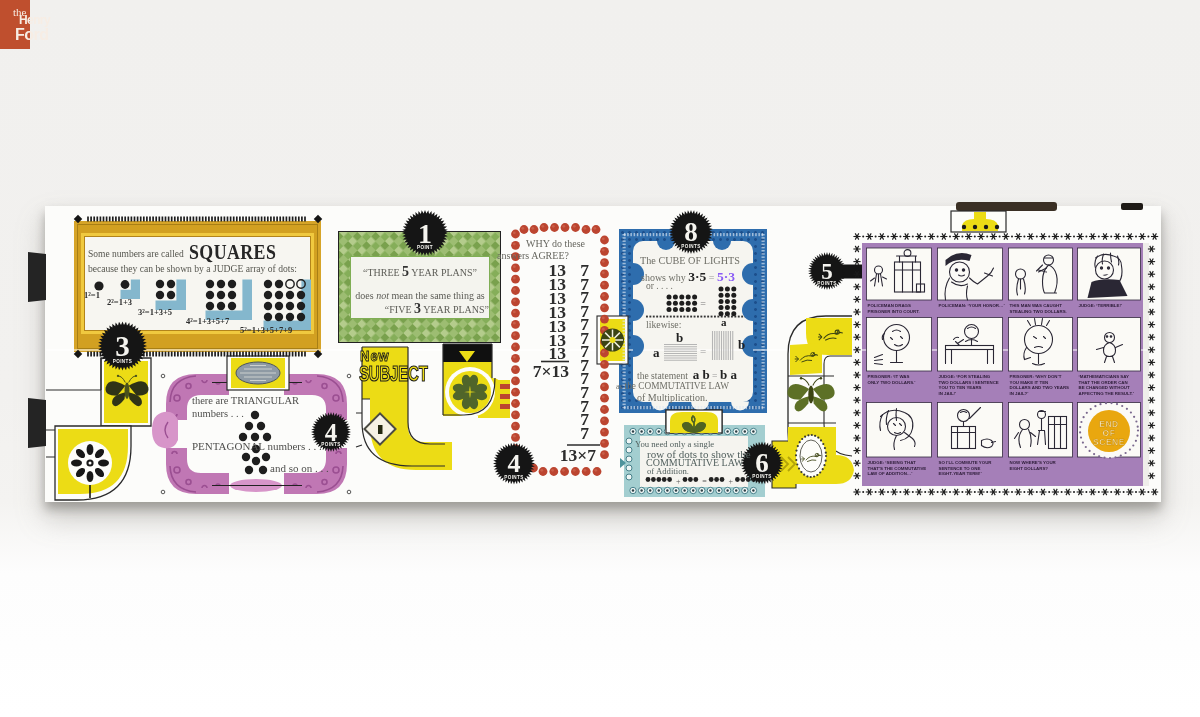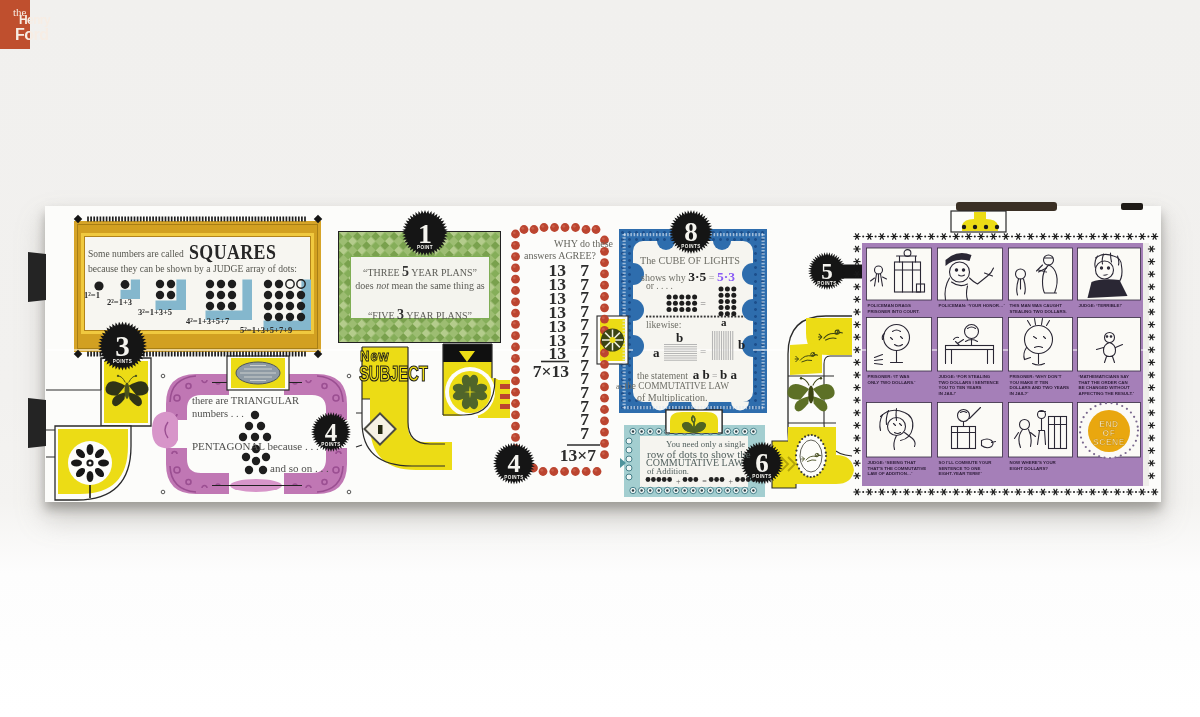--- a/index.html
+++ b/index.html
@@ -54,52 +54,52 @@
           <rect width="13" height="13" fill="#b4cc8c"></rect>
           <rect width="6.5" height="6.5" fill="#79a14d"></rect>
           <rect x="6.5" y="6.5" width="6.5" height="6.5" fill="#85ae59"></rect>
           <rect x="6.5" width="6.5" height="6.5" fill="#9dbd72"></rect>
         </pattern>
       </defs>
       <rect width="163" height="112" fill="url(#gpat)"></rect>
     </svg></div>
 <div id="greenin" class="abs serif" style="font-size:10px;color:#5c5c56;padding-top:7px;">
   <div>“THREE <span style="font-size:14px;font-weight:bold;color:#333;">5</span> YEAR PLANS”</div>
-  <div style="margin-top:0;">does <i>not</i> mean the same thing as</div>
-  <div style="margin-top:16px;">“FIVE <span style="font-size:14px;font-weight:bold;color:#333;">3</span> YEAR PLANS”</div>
+  <div style="margin-top:10px;">does <i>not</i> mean the same thing as</div>
+  <div style="margin-top:0;text-align:right;">“FIVE <span style="font-size:14px;font-weight:bold;color:#333;">3</span> YEAR PLANS”</div>
 </div>
 
 <div id="pframe" class="abs"></div>
 
 <div class="t1 serif" style="left:192px;top:395px;font-size:10.5px;">there are TRIANGULAR</div>
 <div class="t1 serif" style="left:192px;top:408px;font-size:10.5px;">numbers . . .</div>
-<div class="t1 serif" style="left:192px;top:440px;font-size:11px;">PENTAGONAL because . . .</div>
+<div class="t1 serif" style="left:192px;top:440px;font-size:11px;">PENTAGONAL numbers . . .</div>
 <div class="t1 serif" style="left:270px;top:462px;font-size:11px;">and so on . . .</div>
 
-<div class="t1" style="left:554px;top:238px;font-size:10px;color:#66665f;">WHY do these</div>
-<div class="t1" style="left:524px;top:250px;font-size:10px;color:#66665f;">answers AGREE?</div>
+<div class="t1" style="left:526px;top:238px;font-size:10px;color:#66665f;">WHY do these</div>
+<div class="t1" style="left:497px;top:250px;font-size:10px;color:#66665f;">answers AGREE?</div>
 
 <div id="blue" class="abs"></div>
 <div id="bluein" class="abs"></div>
 <div class="t1" style="left:640px;top:255px;font-size:10.2px;color:#6e6e66;">The CUBE OF LIGHTS</div>
 <div class="t1" style="left:641px;top:269px;font-size:10px;color:#6e6e66;">shows why <span style="font-size:13.5px;font-weight:bold;color:#222;">3·5</span> <span style="color:#999;">=</span> <span style="font-size:13.5px;font-weight:bold;color:#8b5cf6;">5·3</span></div>
 <div class="t1" style="left:646px;top:281px;font-size:9.5px;color:#6e6e66;">or . . . .</div>
 <div class="t1" style="left:646px;top:319px;font-size:9.8px;color:#6e6e66;">likewise:</div>
 <div class="t1" style="left:676px;top:330px;font-size:13px;font-weight:bold;color:#222;">b</div>
 <div class="t1" style="left:653px;top:345px;font-size:13px;font-weight:bold;color:#222;">a</div>
 <div class="t1" style="left:700px;top:345px;font-size:11px;color:#999;">=</div>
 <div class="t1" style="left:721px;top:316px;font-size:11px;font-weight:bold;color:#222;">a</div>
 <div class="t1" style="left:738px;top:337px;font-size:13px;font-weight:bold;color:#222;">b</div>
 <div class="t1" style="left:637px;top:367px;font-size:9.6px;color:#6e6e66;">the statement&nbsp; <span style="font-size:13px;font-weight:bold;color:#222;">a b</span> <span style="color:#999;">=</span> <span style="font-size:13px;font-weight:bold;color:#222;">b a</span></div>
 <div class="t1" style="left:616px;top:381px;font-size:9.3px;color:#6e6e66;"><span style="font-size:7.5px;">as</span> the COMMUTATIVE LAW</div>
 <div class="t1" style="left:637px;top:392px;font-size:10px;color:#6e6e66;">of Multiplication.</div>
 
 <div id="teal" class="abs"></div>
 <div id="tealin" class="abs"></div>
-<div class="t1" style="left:666px;top:439px;font-size:8.7px;color:#53615f;">You need only a single</div>
+<div class="t1" style="left:635px;top:439px;font-size:8.7px;color:#53615f;">You need only a single</div>
 <div class="t1" style="left:647px;top:448px;font-size:11px;color:#53615f;font-family:Liberation Serif, serif;">row of dots to show the</div>
 <div class="t1" style="left:646px;top:457px;font-size:10px;color:#53615f;">COMMUTATIVE LAW</div>
 <div class="t1" style="left:647px;top:466px;font-size:8.7px;color:#53615f;">of Addition.</div>
 
 <div id="ppanel" class="abs"></div>
 <div id="pgap" class="abs"></div>
 
 <div class="t1" style="left:360px;top:349px;font-family:'Liberation Sans';font-weight:bold;font-size:13px;color:#ecdc15;-webkit-text-stroke:0.8px #1a1a1a;letter-spacing:1px;transform:scaleY(1.1);">New</div>
 <div class="t1" style="left:359px;top:361px;font-family:'Liberation Sans';font-weight:bold;font-size:15px;color:#ecdc15;-webkit-text-stroke:0.8px #1a1a1a;letter-spacing:-0.2px;transform:scaleY(1.45);transform-origin:top;">SUBJECT</div>
 

